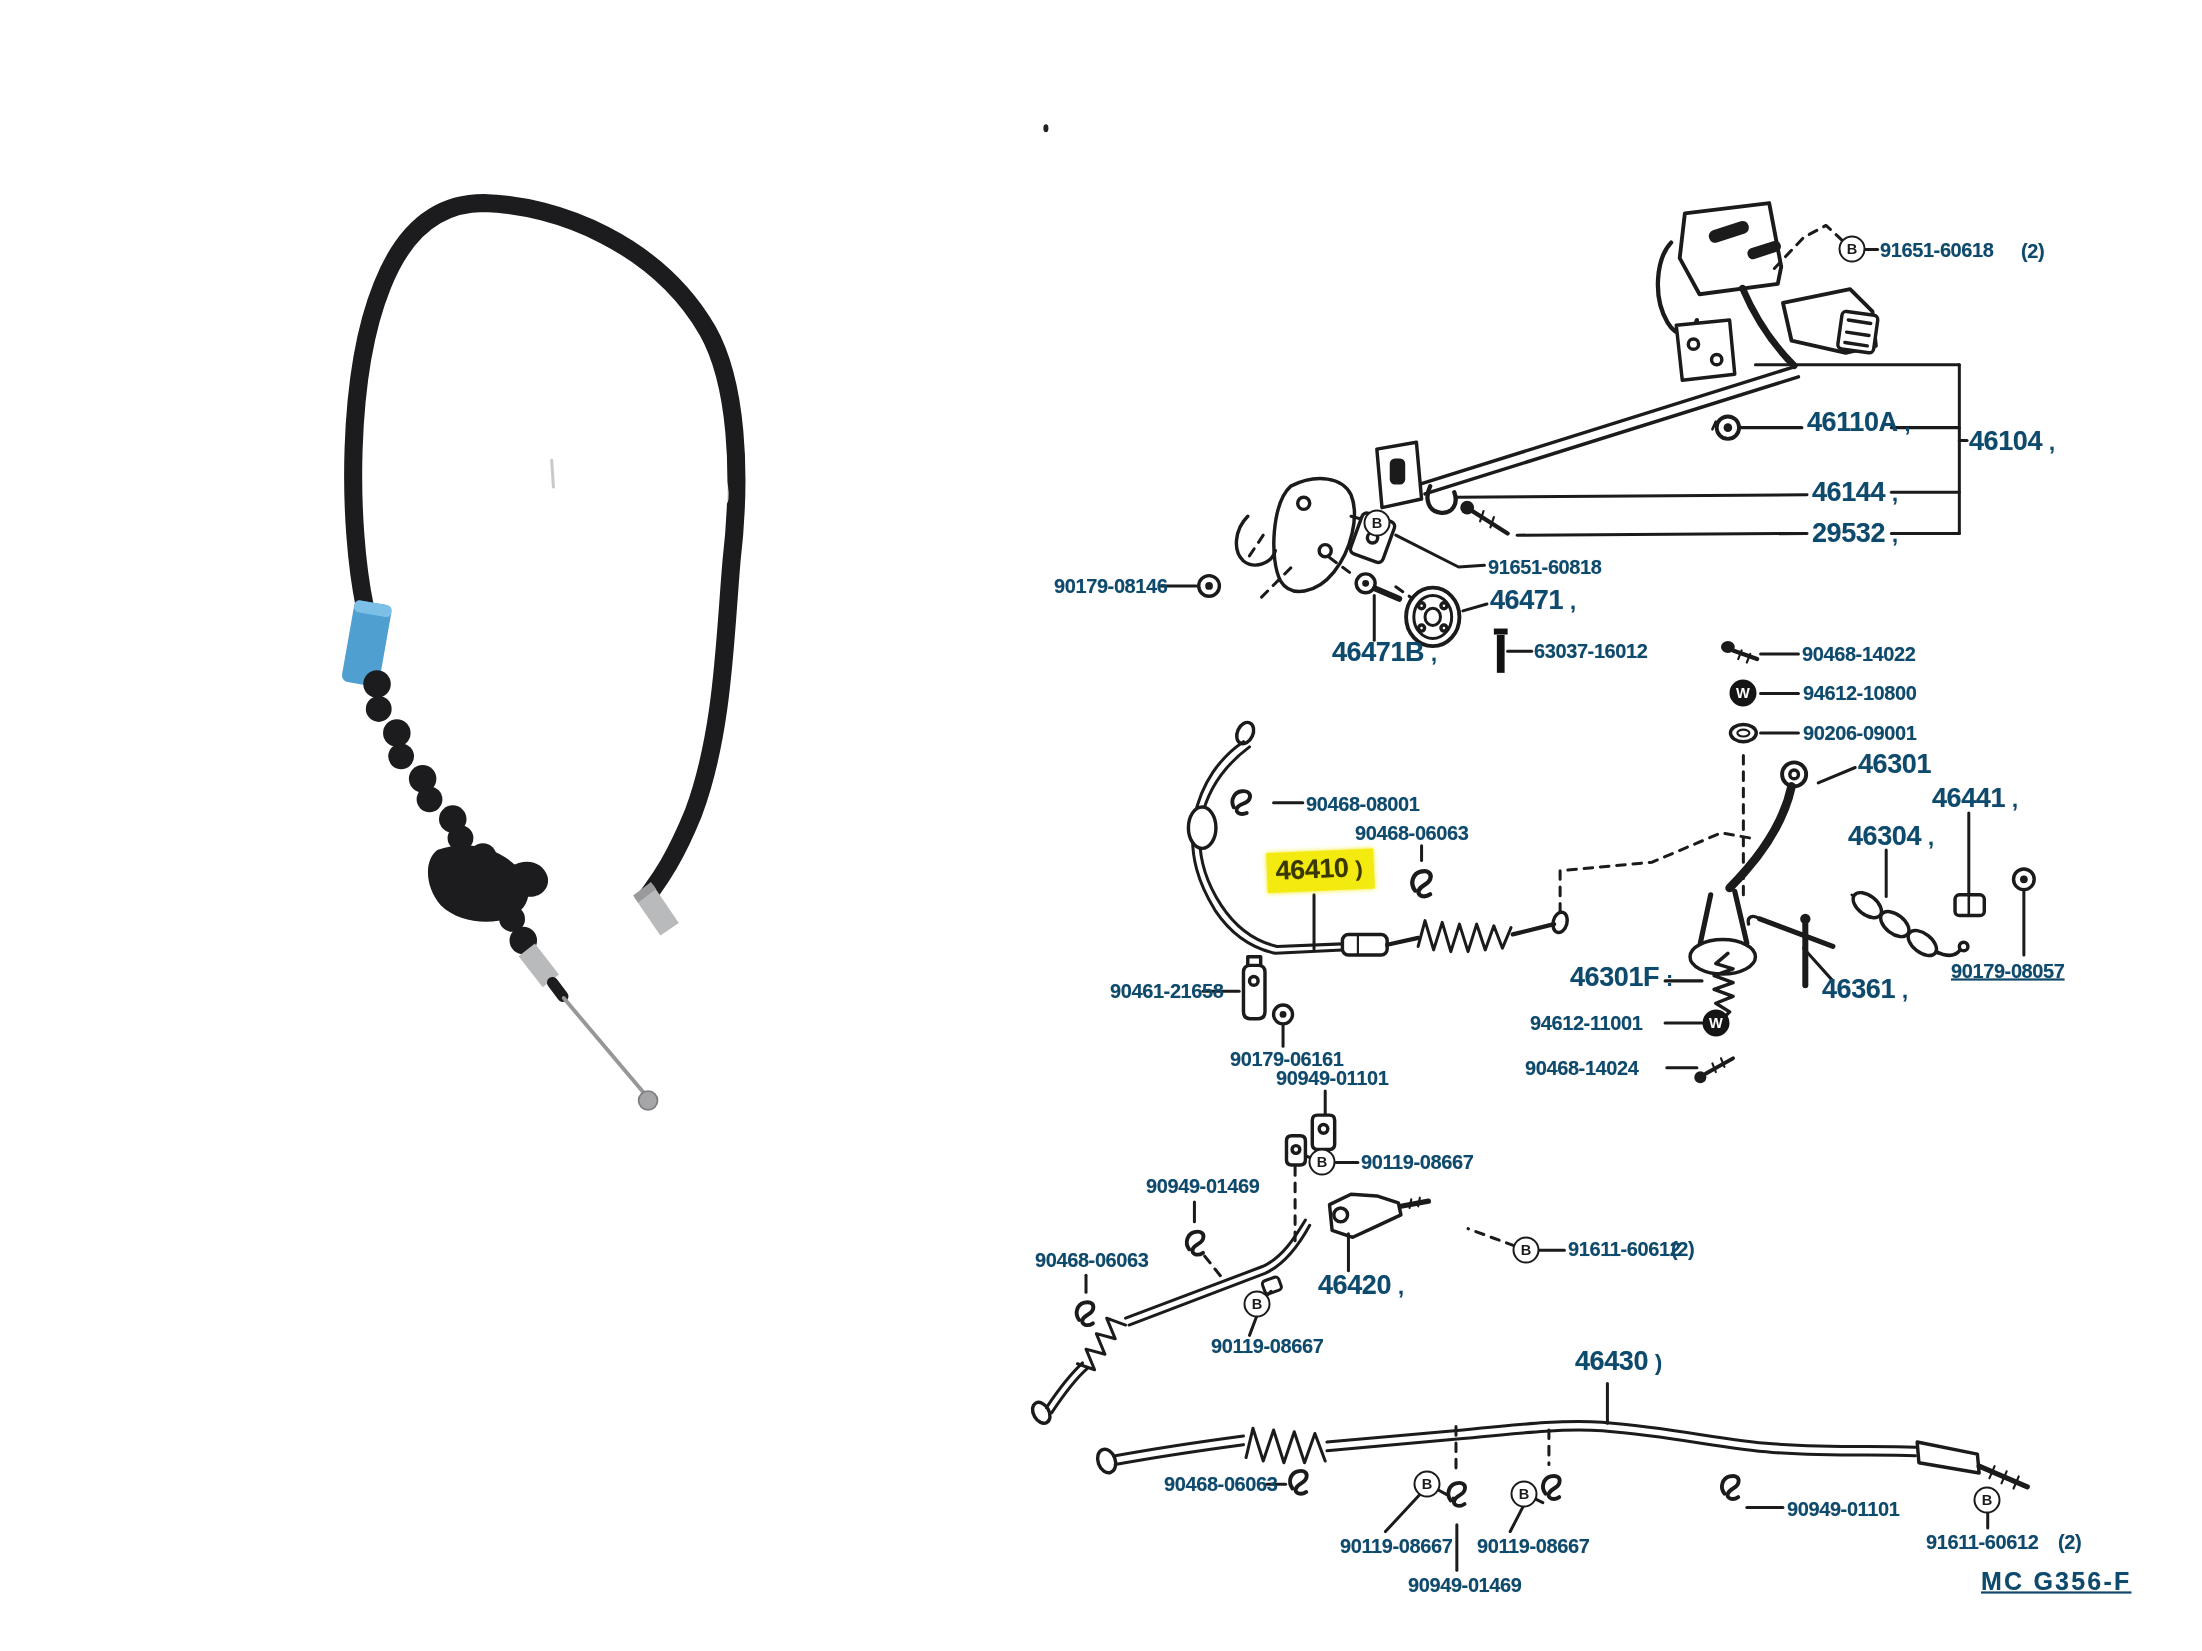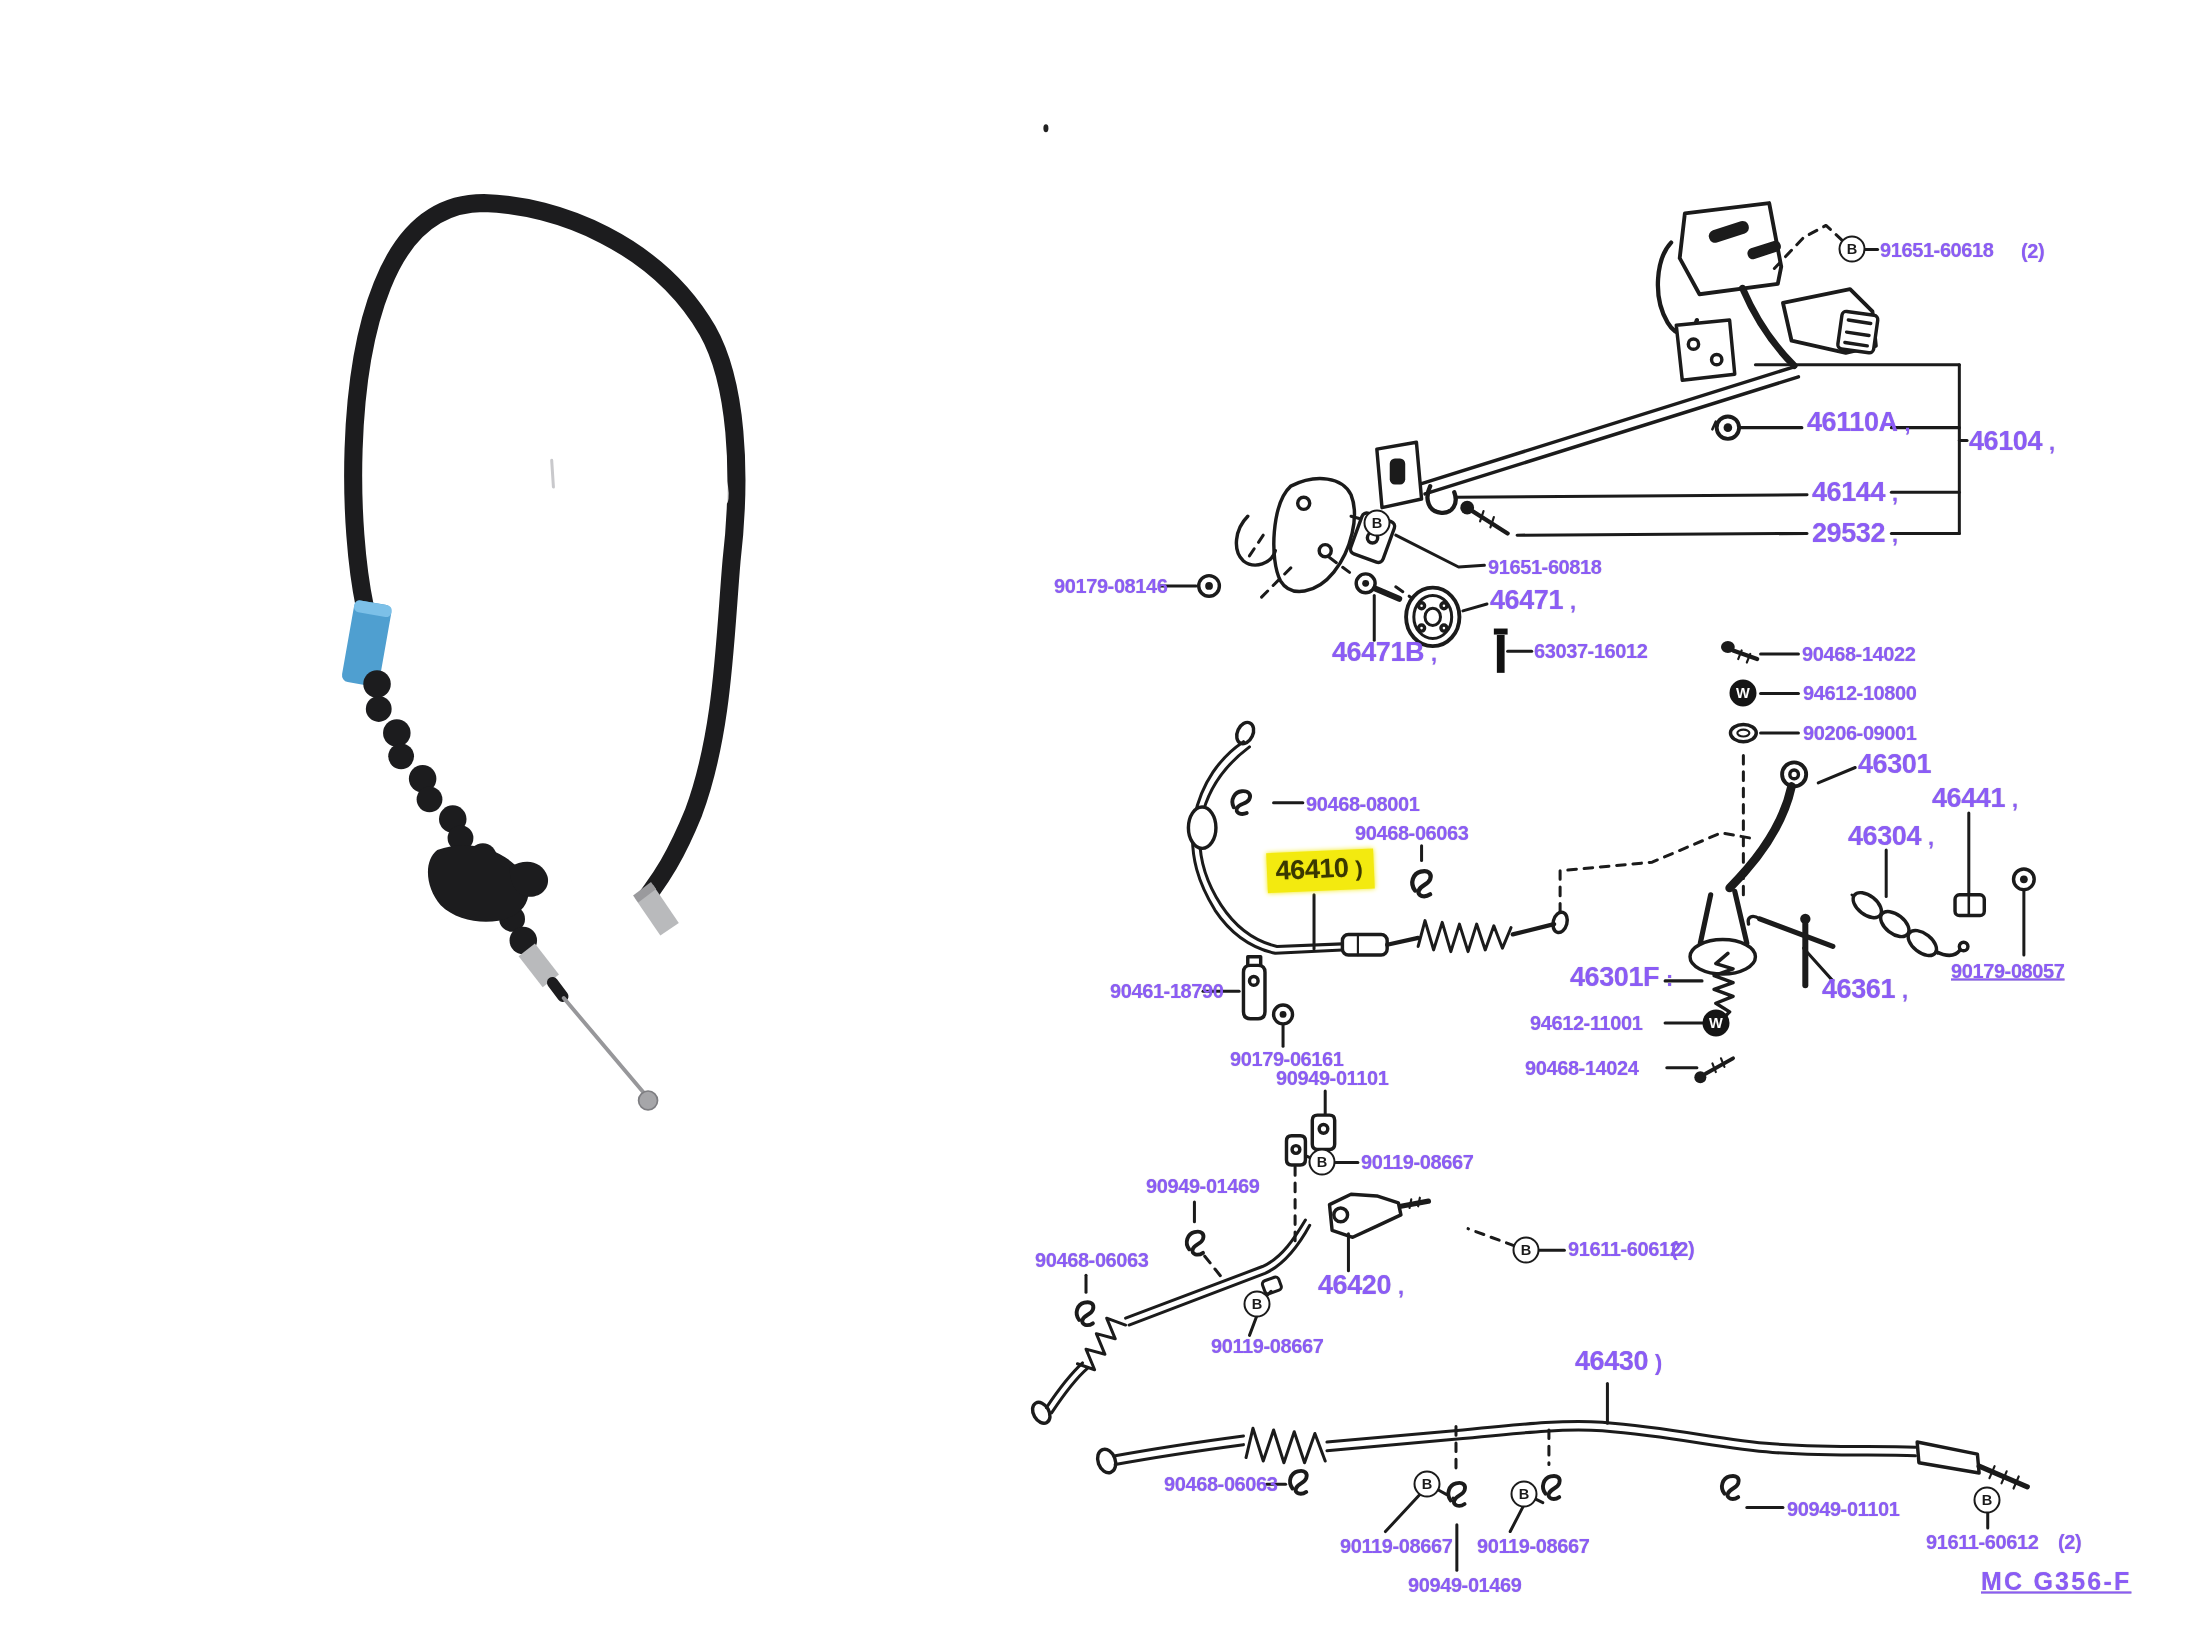--- a/index.html
+++ b/index.html
@@ -1,19 +1,19 @@
 <!DOCTYPE html>
 <html style="font-size:13.8px"><head>
 <meta charset="utf-8">
 <style>
   html,body{margin:0;padding:0;background:#fff;}
   #canvas{position:relative;width:2203px;height:1652px;background:#ffffff;overflow:hidden;
           font-family:"Liberation Sans",sans-serif;}
   svg{position:absolute;left:0;top:0;}
-  .plabel{position:absolute;transform:translateY(-50%);white-space:nowrap;color:#8b5cf6;
+  .plabel{position:absolute;transform:translateY(-50%);white-space:nowrap;color:#0c4a6e;
           font-weight:bold;text-shadow:0 0 0.9px rgba(27,27,27,.35);}
   .plabel.sm{font-size:20px;letter-spacing:-0.4px;}
   .plabel.lg{font-size:27px;letter-spacing:-0.4px;}
   .plabel.ft{font-size:25px;letter-spacing:2.2px;text-decoration:underline;}
   .plabel .sfx{margin-left:6.9px;font-size:.8em;}
   .plabel.hl{background:#f3ea0f;color:#3a3800;padding:3.4px 12px 6px 8.6px;
              transform:translateY(-50%) rotate(-2.5deg);box-shadow:0 0 5.2px #f3ea0f;}
   .refcircle{position:absolute;width:23px;height:23px;border:2.6px solid #1b1b1b;border-radius:50%;
              background:#fff;color:#1b1b1b;display:flex;align-items:center;justify-content:center;
              font-size:14.6px;font-weight:bold;transform:translate(-50%,-50%);line-height:1;}
@@ -351,21 +351,21 @@
       <div class="plabel sm" style="left: 1803px; top: 733px;"><span>90206-09001</span></div>
       <div class="plabel lg" style="left: 1858px; top: 764px;"><span>46301</span></div>
       <div class="plabel lg" style="left: 1932px; top: 798px;"><span>46441</span><span class="sfx">,</span></div>
       <div class="plabel lg" style="left: 1848px; top: 836px;"><span>46304</span><span class="sfx">,</span></div>
       <div class="plabel sm" style="left: 1306px; top: 804px;"><span>90468-08001</span></div>
       <div class="plabel sm" style="left: 1355px; top: 833px;"><span>90468-06063</span></div>
       <div class="plabel lg hl" style="left: 1267px; top: 871px;"><span>46410</span><span class="sfx">)</span></div>
       <div class="plabel sm" style="left: 1951px; top: 971px; text-decoration: underline;"><span>90179-08057</span></div>
       <div class="plabel lg" style="left: 1822px; top: 989px;"><span>46361</span><span class="sfx">,</span></div>
       <div class="plabel lg" style="left: 1570px; top: 977px;"><span>46301F</span><span class="sfx">:</span></div>
-      <div class="plabel sm" style="left: 1110px; top: 991px;"><span>90461-18790</span></div>
+      <div class="plabel sm" style="left: 1110px; top: 991px;"><span>90461-21658</span></div>
       <div class="plabel sm" style="left: 1530px; top: 1023px;"><span>94612-11001</span></div>
       <div class="plabel sm" style="left: 1230px; top: 1059px;"><span>90179-06161</span></div>
       <div class="plabel sm" style="left: 1525px; top: 1068px;"><span>90468-14024</span></div>
       <div class="plabel sm" style="left: 1276px; top: 1078px;"><span>90949-01101</span></div>
       <div class="plabel sm" style="left: 1361px; top: 1162px;"><span>90119-08667</span></div>
       <div class="plabel sm" style="left: 1146px; top: 1186px;"><span>90949-01469</span></div>
       <div class="plabel sm" style="left: 1568px; top: 1249px;"><span>91611-60612</span></div>
       <div class="plabel sm" style="left: 1671px; top: 1249px;"><span>(2)</span></div>
       <div class="plabel sm" style="left: 1035px; top: 1260px;"><span>90468-06063</span></div>
       <div class="plabel lg" style="left: 1318px; top: 1285px;"><span>46420</span><span class="sfx">,</span></div>

